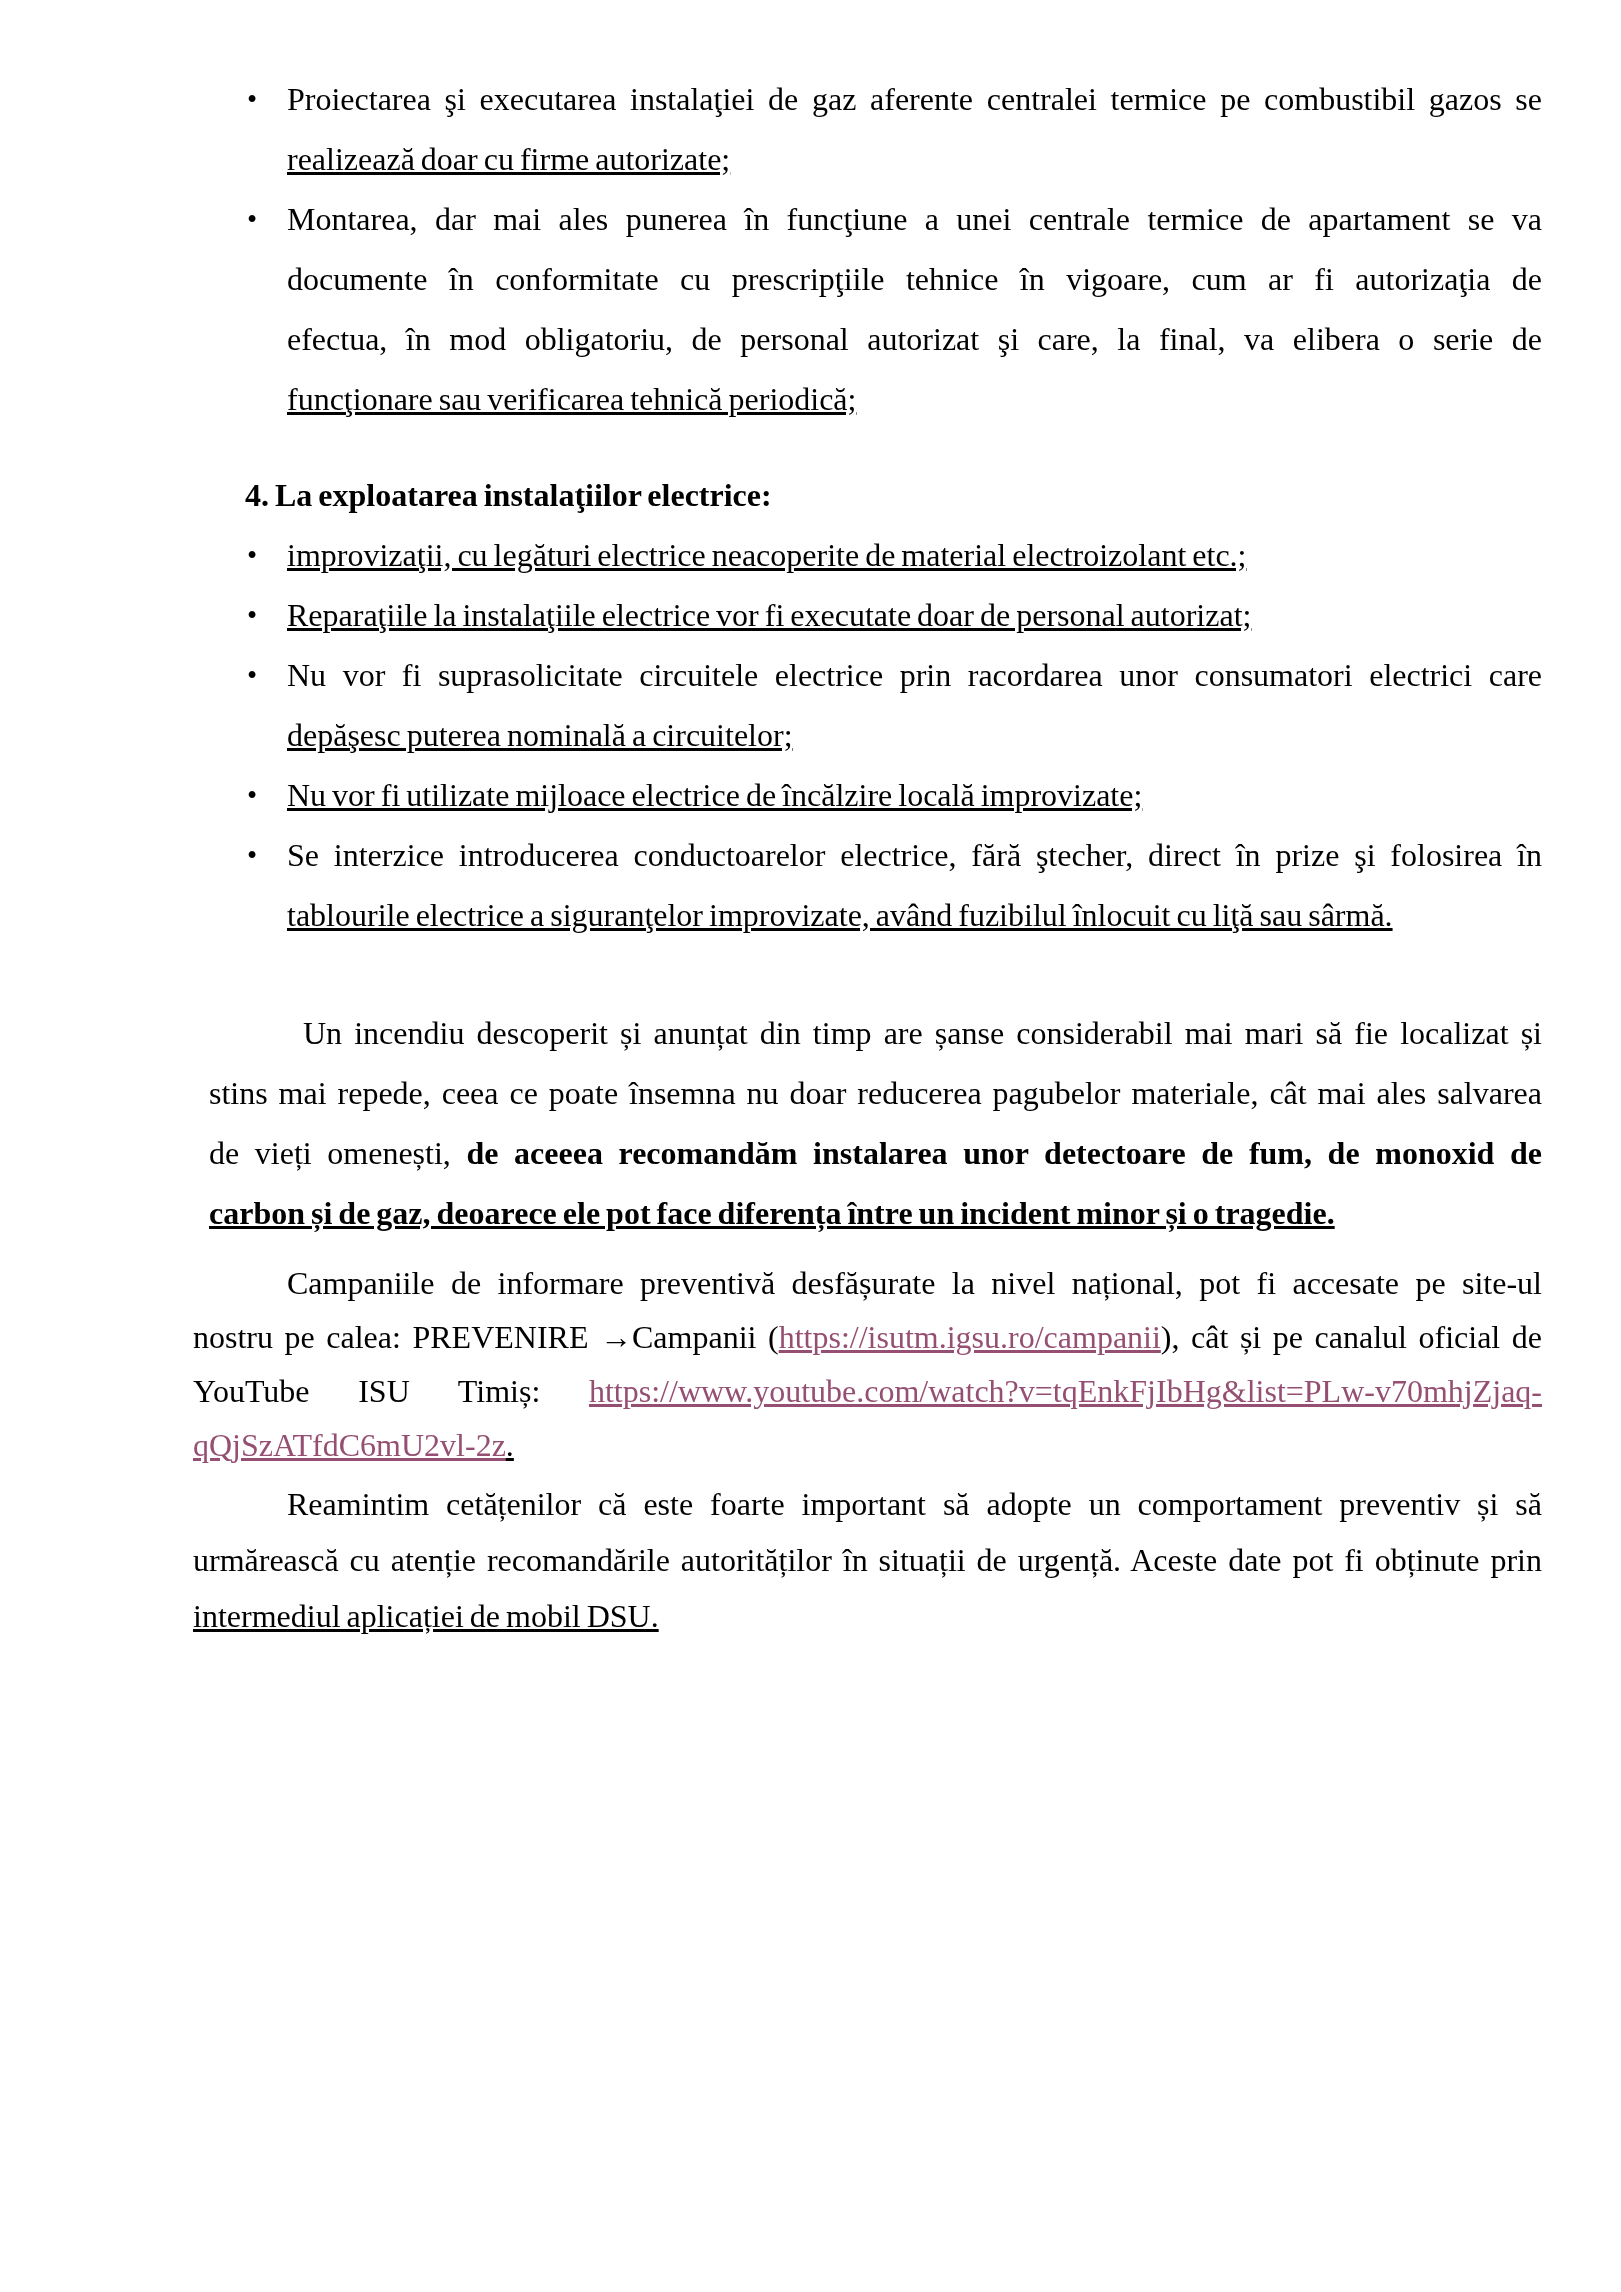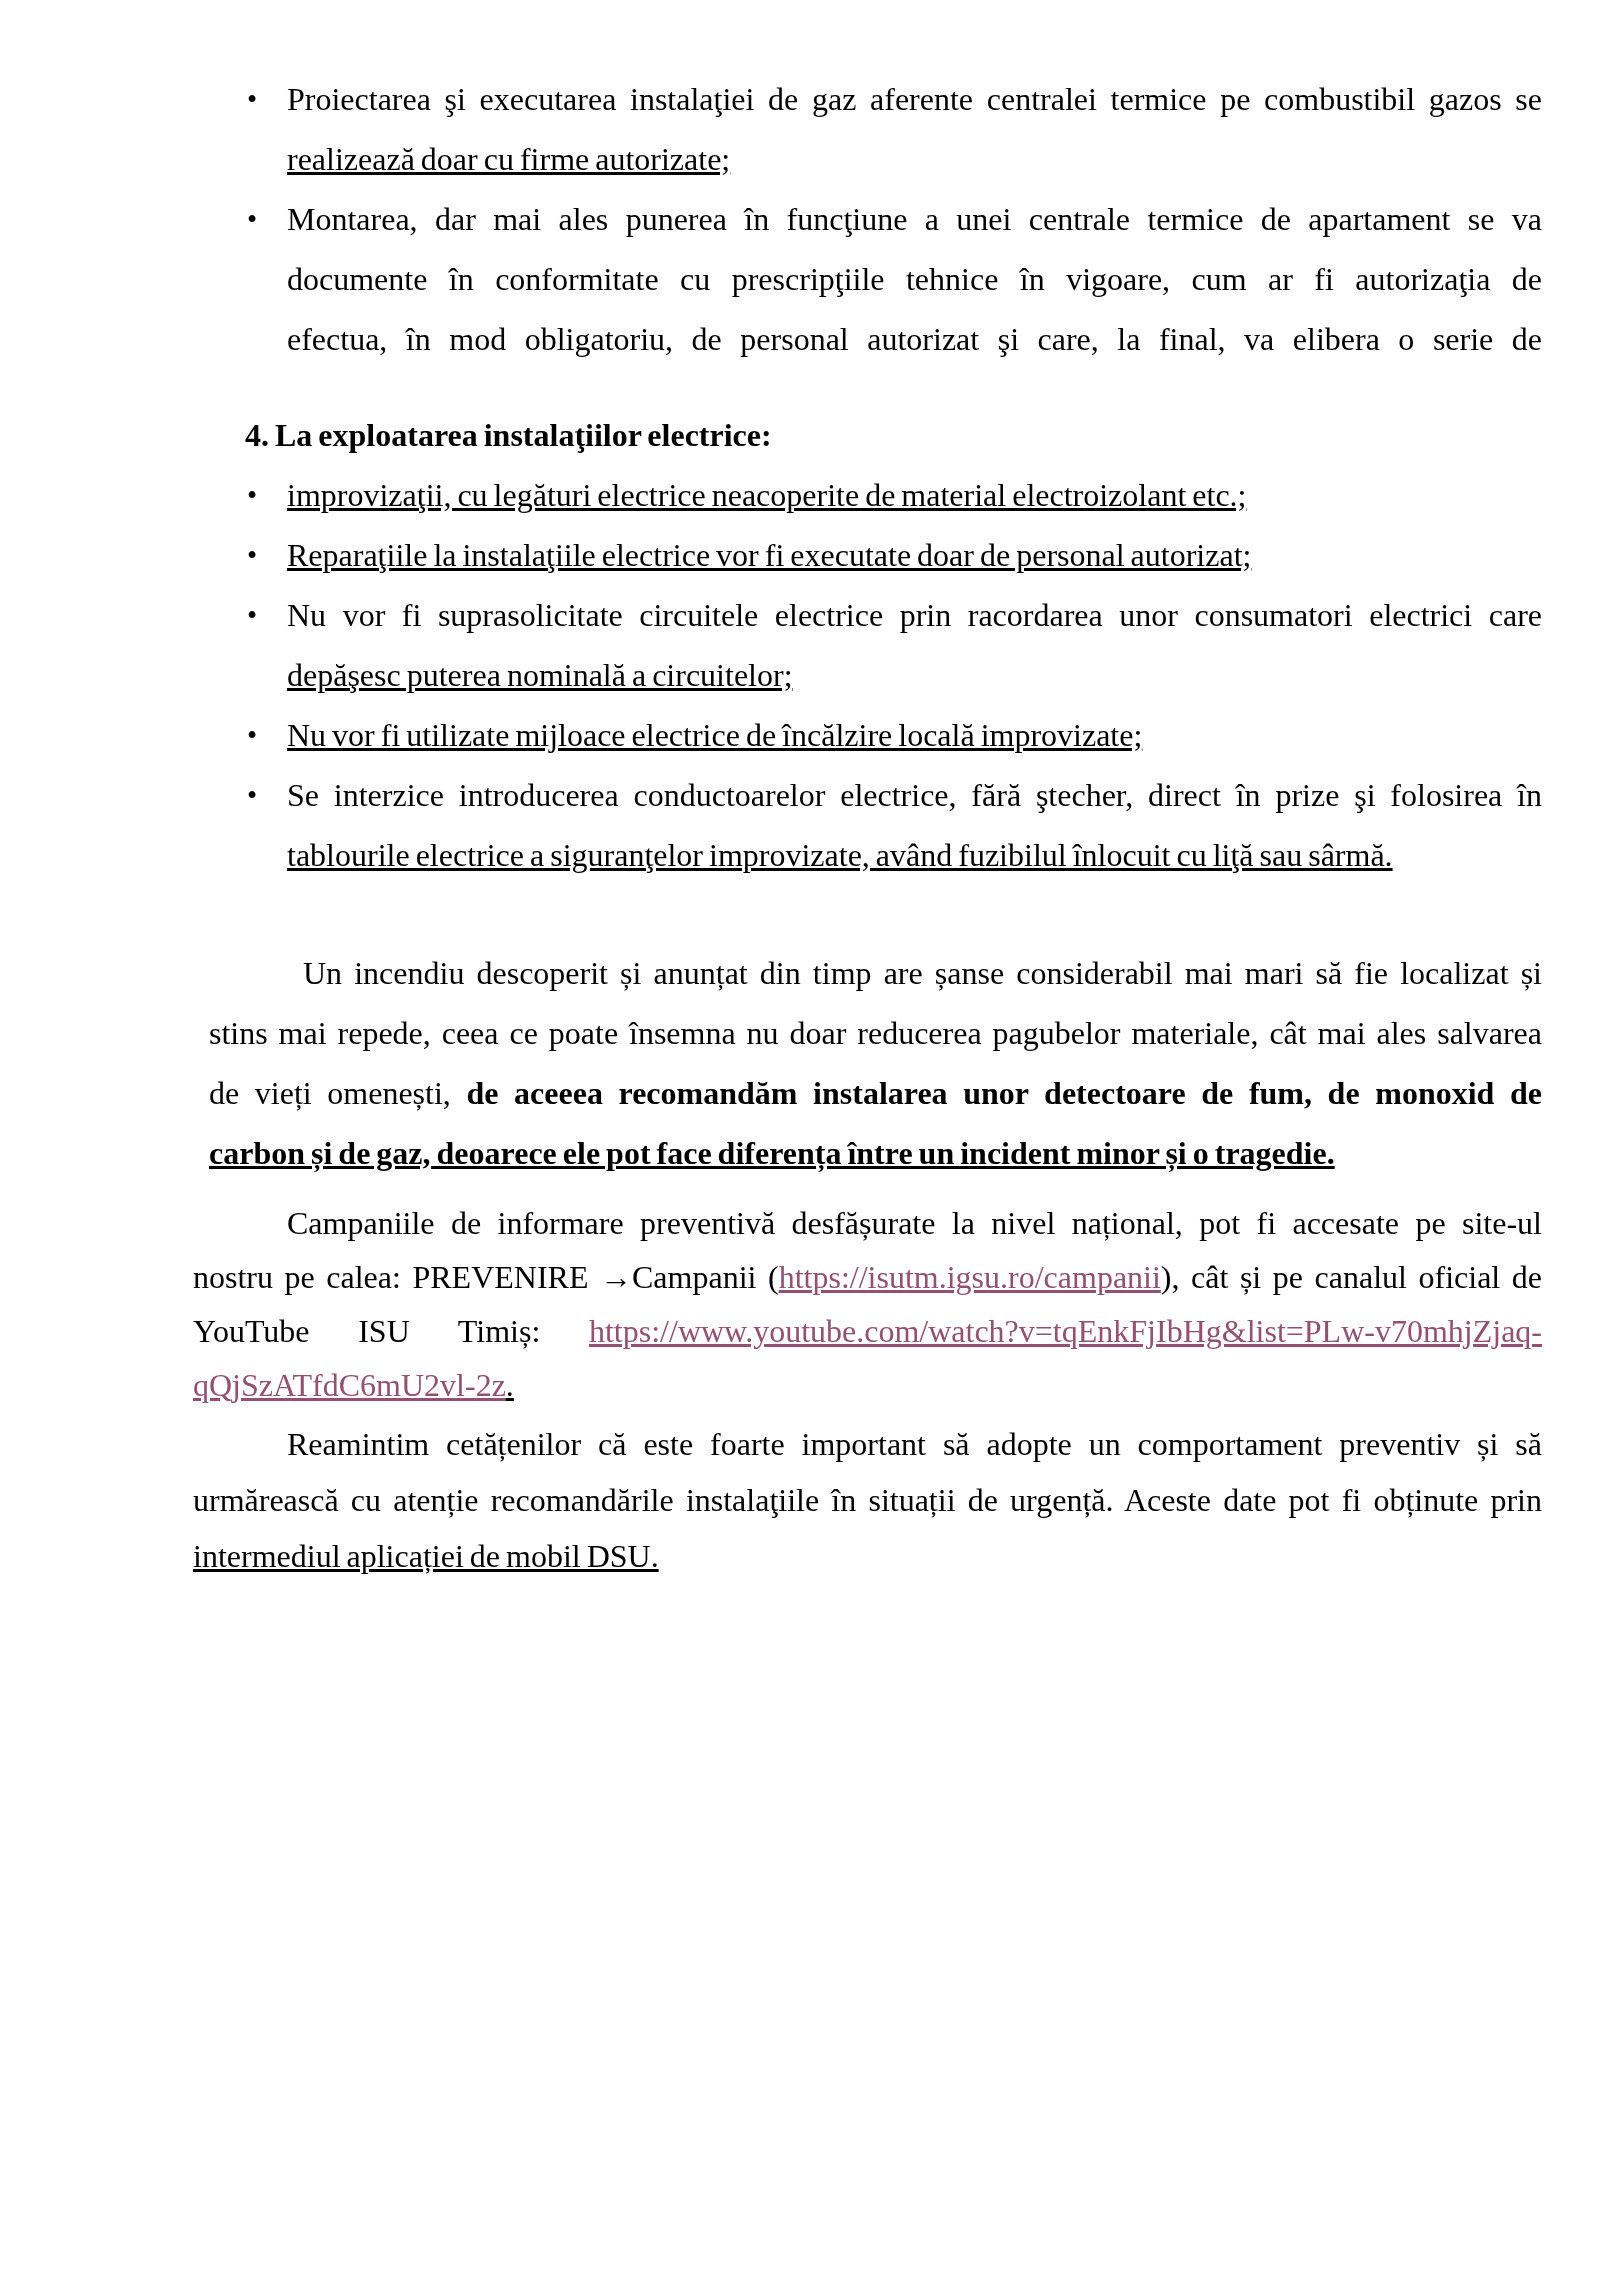--- a/index.html
+++ b/index.html
@@ -41,20 +41,21 @@
       <div class="item">
         <span class="marker">•</span>
         <div class="line"><span class="run-n">Proiectarea şi executarea instalaţiei de gaz aferente centralei termice pe combustibil gazos se</span></div>
         <div class="line last"><span class="run-n">realizează doar cu firme autorizate;</span></div>
       </div>
       <div class="item">
         <span class="marker">•</span>
         <div class="line"><span class="run-n">Montarea, dar mai ales punerea în funcţiune a unei centrale termice de apartament se va</span></div>
         <div class="line"><span class="run-n">documente în conformitate cu prescripţiile tehnice în vigoare, cum ar fi autorizaţia de</span></div>
         <div class="line"><span class="run-n">efectua, în mod obligatoriu, de personal autorizat şi care, la final, va elibera o serie de</span></div>
+        <div class="line last"><span class="run-n">funcţionare sau verificarea tehnică periodică;</span></div>
       </div>
     </div>
     <div class="heading" style="margin-top: 36px;"><span>4. La exploatarea instalaţiilor electrice:</span></div>
     <div class="bullets lh61">
       <div class="item">
         <span class="marker">•</span>
         <div class="line last"><span class="run-n">improvizaţii, cu legături electrice neacoperite de material electroizolant etc.;</span></div>
       </div>
       <div class="item">
         <span class="marker">•</span>
@@ -82,17 +83,17 @@
       <div class="line last"><span class="run-b">carbon și de gaz, deoarece ele pot face diferența între un incident minor și o tragedie.</span></div>
     </div>
     <div class="para lh55" style="margin-top: 12.7px;">
       <div class="line first"><span class="run-n">Campaniile de informare preventivă desfășurate la nivel național, pot fi accesate pe site-ul</span></div>
       <div class="line"><span class="run-n">nostru pe calea: PREVENIRE →Campanii (</span><span class="run-lv">https://isutm.igsu.ro/campanii</span><span class="run-n">), cât și pe canalul oficial de</span></div>
       <div class="line"><span class="run-n">YouTube ISU Timiș: </span><span class="run-lv">https://www.youtube.com/watch?v=tqEnkFjIbHg&amp;list=PLw-v70mhjZjaq-</span></div>
       <div class="line last"><span class="run-lv">qQjSzATfdC6mU2vl-2z</span><span class="run-n">.</span></div>
     </div>
     <div class="para lh57" style="margin-top: 3.9px;">
       <div class="line first"><span class="run-n">Reamintim cetățenilor că este foarte important să adopte un comportament preventiv și să</span></div>
-      <div class="line"><span class="run-n">urmărească cu atenție recomandările instalaţiile în situații de urgență. Aceste date pot fi obținute prin</span></div>
+      <div class="line"><span class="run-n">urmărească cu atenție recomandările autorităților în situații de urgență. Aceste date pot fi obținute prin</span></div>
       <div class="line last"><span class="run-n">intermediul aplicației de mobil DSU.</span></div>
     </div>
   </div>
 
 
 </body></html>

